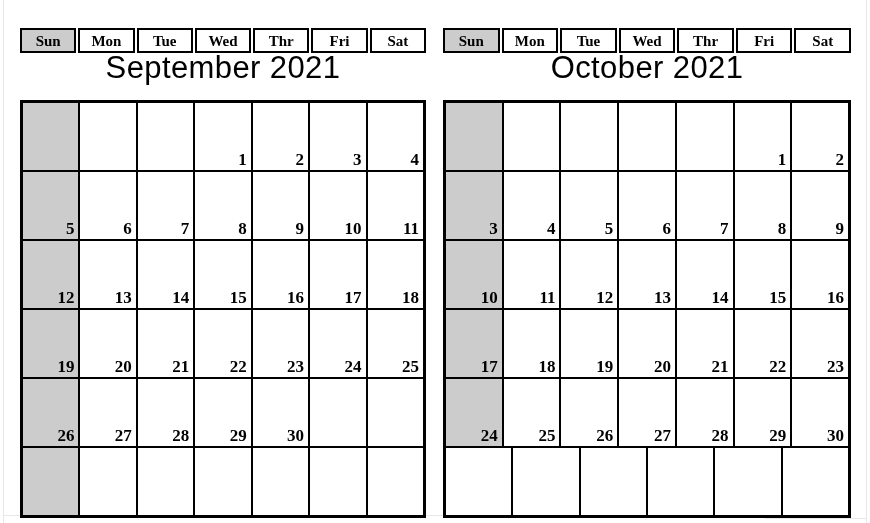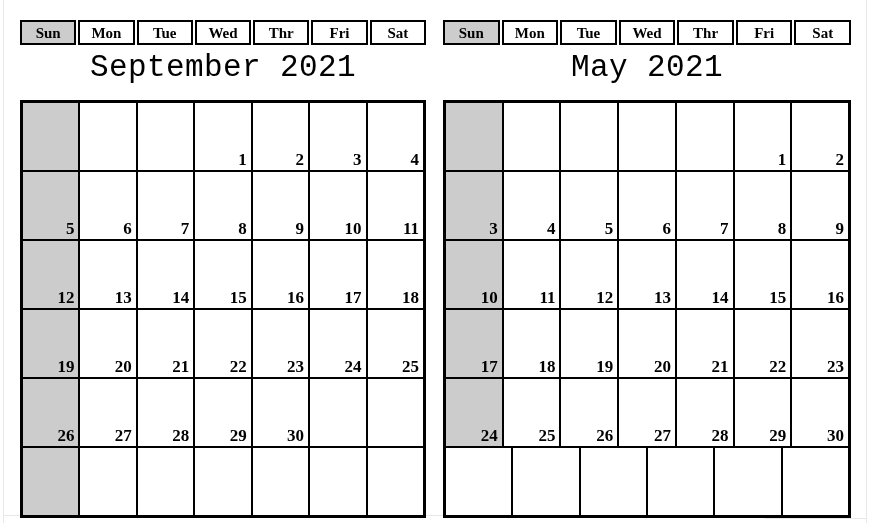--- a/index.html
+++ b/index.html
@@ -55,32 +55,33 @@
     height: 25px;
     line-height: 23px;
     text-align: center;
     font-family: "Liberation Serif", serif;
     font-weight: bold;
     font-size: 15px;
     color: #000000;
     border: 2px solid #000000;
     background: #ffffff;
     margin-right: 2px;
+    margin-top: 8px;
   }
   .dow-cell:last-child { margin-right: 0; }
   .dow-cell.sunday { background: #cccccc; }
 
   
   .month-title {
     position: absolute;
     top: 50px;
     left: 0;
     width: 100%;
     text-align: center;
-    font-family: Liberation Mono, monospace;
+    font-family: Liberation Sans, sans-serif;
     font-weight: normal;
     font-size: 31px;
     letter-spacing: 0.4px;
     color: #000000;
     white-space: nowrap;
   }
 
   
   .grid {
     position: absolute;
@@ -292,21 +293,21 @@
     <div class="dow-row">
       <div class="dow-cell sunday"><span>Sun</span></div>
       <div class="dow-cell"><span>Mon</span></div>
       <div class="dow-cell"><span>Tue</span></div>
       <div class="dow-cell"><span>Wed</span></div>
       <div class="dow-cell"><span>Thr</span></div>
       <div class="dow-cell"><span>Fri</span></div>
       <div class="dow-cell"><span>Sat</span></div>
     </div>
 
-    <div class="month-title">May 2021</div>
+    <div class="month-title">October 2021</div>
 
     <div class="grid">
       <div class="week">
         <div class="day sunday">
             <span class="num"></span>
           </div>
         <div class="day">
             <span class="num"></span>
           </div>
         <div class="day">

